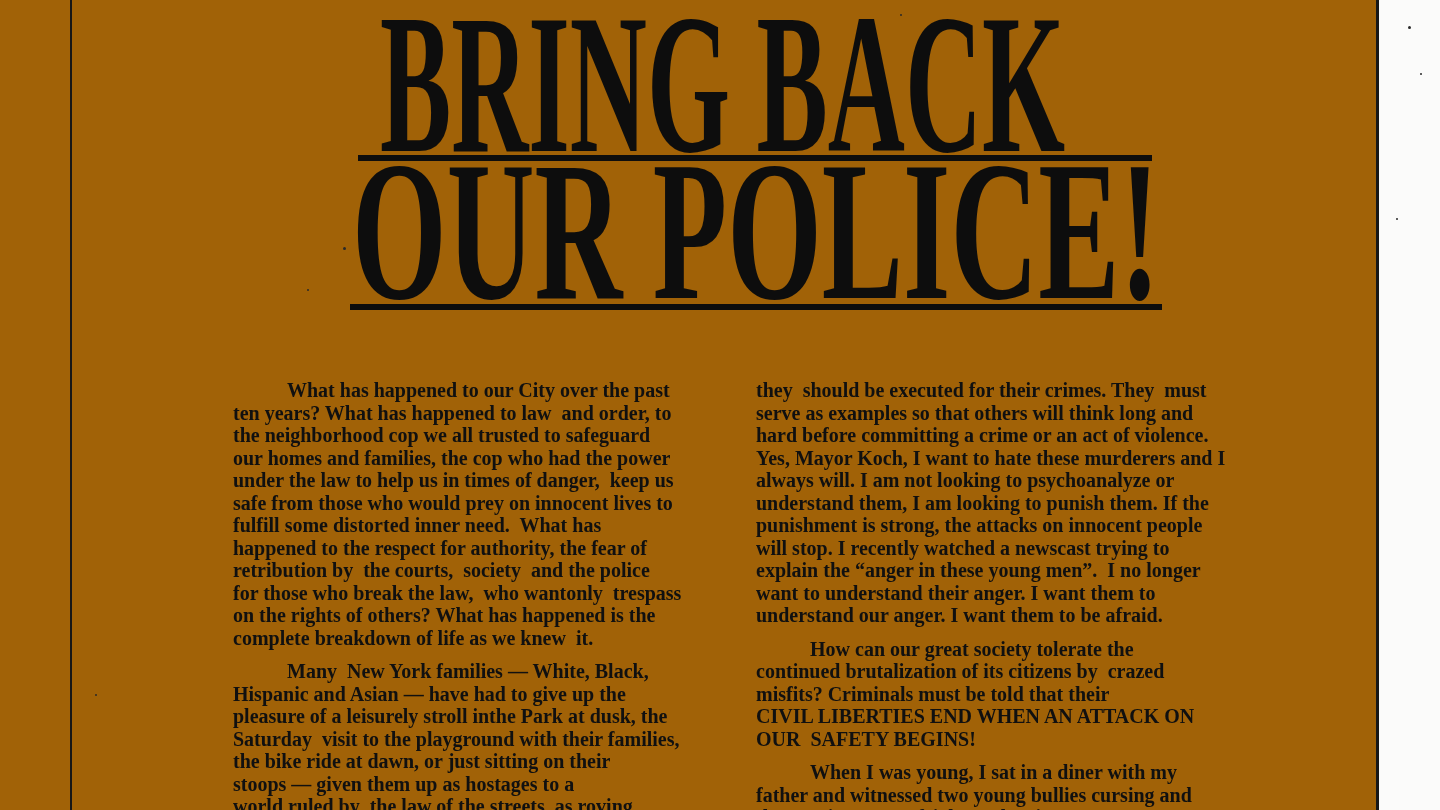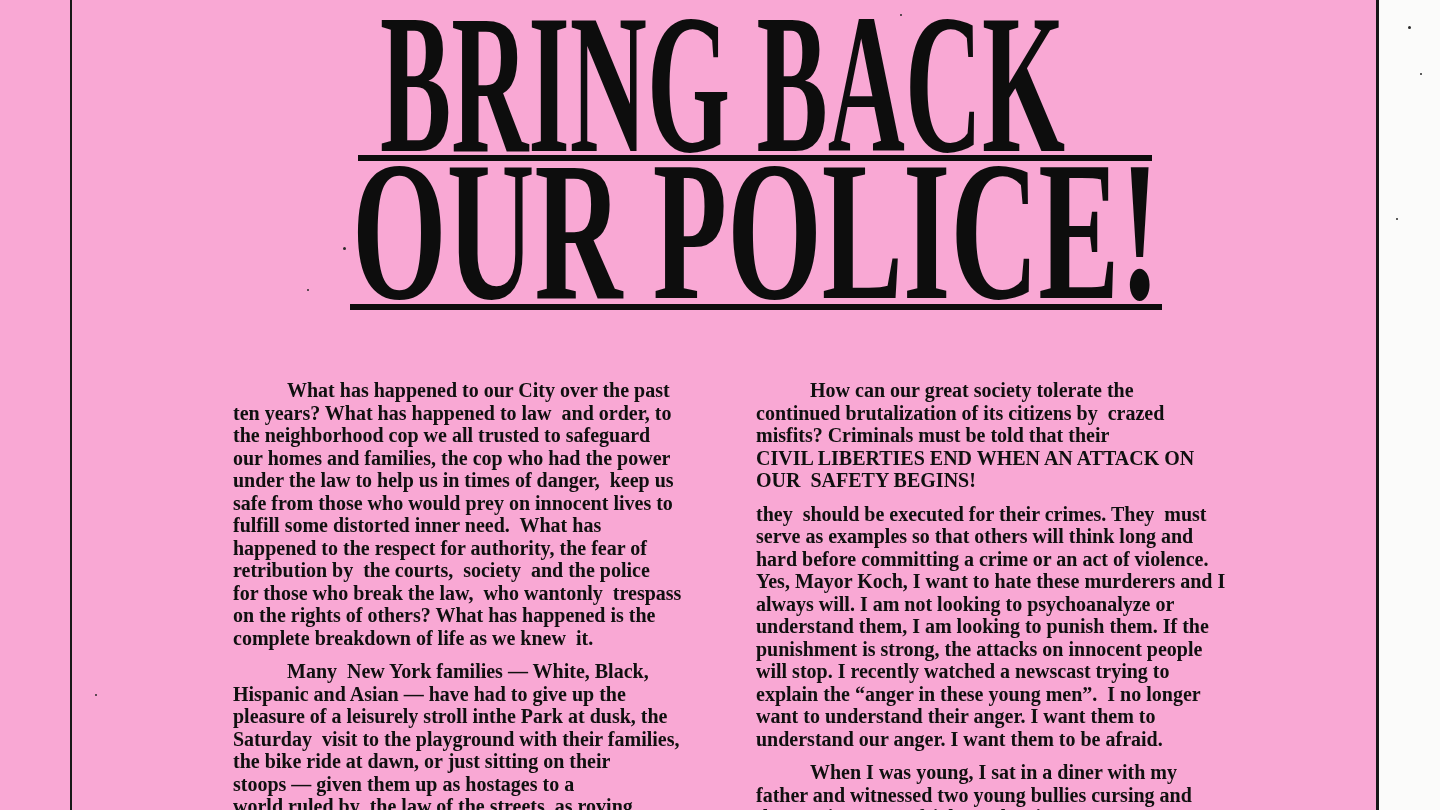--- a/index.html
+++ b/index.html
@@ -4,21 +4,21 @@
 <style>
   html, body {
     margin: 0;
     padding: 0;
     background: #ffffff;
   }
   .page {
     position: relative;
     width: 1440px;
     height: 810px;
-    background: #f9a8d4;
+    background: #a16207;
     overflow: hidden;
     font-family: "Liberation Serif", "DejaVu Serif", serif;
     color: #101010;
   }
   .vrule {
     position: absolute;
     top: 0;
     height: 810px;
     background: #171717;
   }
@@ -102,36 +102,36 @@
 Hispanic and Asian — have had to give up the
 pleasure of a leisurely stroll inthe Park at dusk, the
 Saturday  visit to the playground with their families,
 the bike ride at dawn, or just sitting on their
 stoops — given them up as hostages to a
 world ruled by  the law of the streets, as roving
 bands of wild criminals roam our neighborhoods,</p>
   </div>
 
   <div class="col col-right">
-    <p class="para indent">How can our great society tolerate the
-continued brutalization of its citizens by  crazed
-misfits? Criminals must be told that their
-CIVIL LIBERTIES END WHEN AN ATTACK ON
-OUR  SAFETY BEGINS!</p>
     <p class="para">they  should be executed for their crimes. They  must
 serve as examples so that others will think long and
 hard before committing a crime or an act of violence.
 Yes, Mayor Koch, I want to hate these murderers and I
 always will. I am not looking to psychoanalyze or
 understand them, I am looking to punish them. If the
 punishment is strong, the attacks on innocent people
 will stop. I recently watched a newscast trying to
 explain the “anger in these young men”.  I no longer
 want to understand their anger. I want them to
 understand our anger. I want them to be afraid.</p>
+    <p class="para indent">How can our great society tolerate the
+continued brutalization of its citizens by  crazed
+misfits? Criminals must be told that their
+CIVIL LIBERTIES END WHEN AN ATTACK ON
+OUR  SAFETY BEGINS!</p>
     <p class="para indent">When I was young, I sat in a diner with my
 father and witnessed two young bullies cursing and
 threatening a very frightened waitress. Two cops
 rushed in, lifted up the thugs and threw  them out the</p>
   </div>
 
   <div class="speck" style="left:343px;top:247px;width:3px;height:3px;"></div>
   <div class="speck" style="left:307px;top:289px;width:2px;height:2px;"></div>
   <div class="speck" style="left:900px;top:14px;width:2px;height:2px;"></div>
   <div class="speck" style="left:1408px;top:26px;width:3px;height:3px;"></div>

